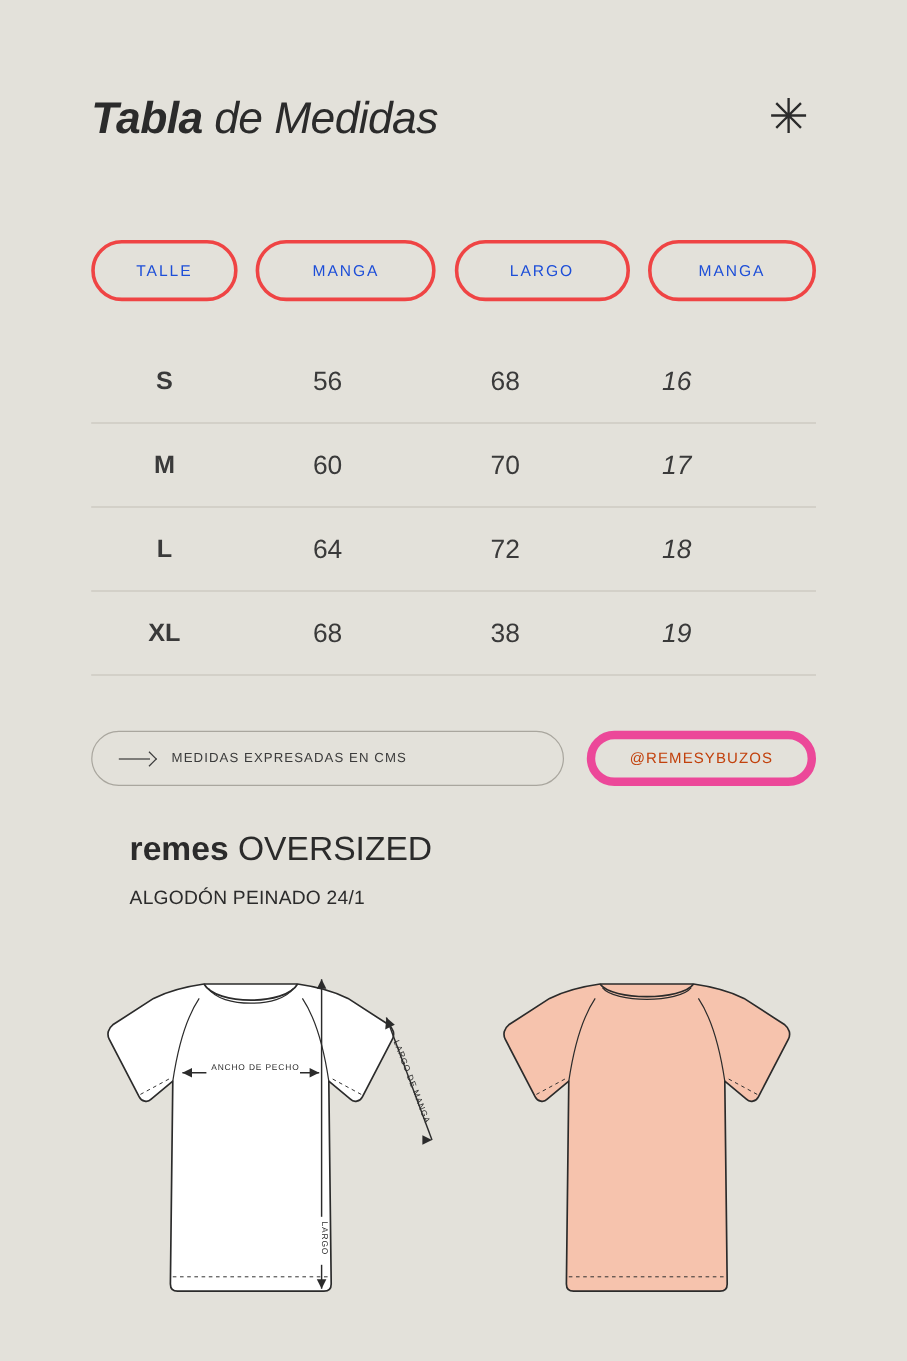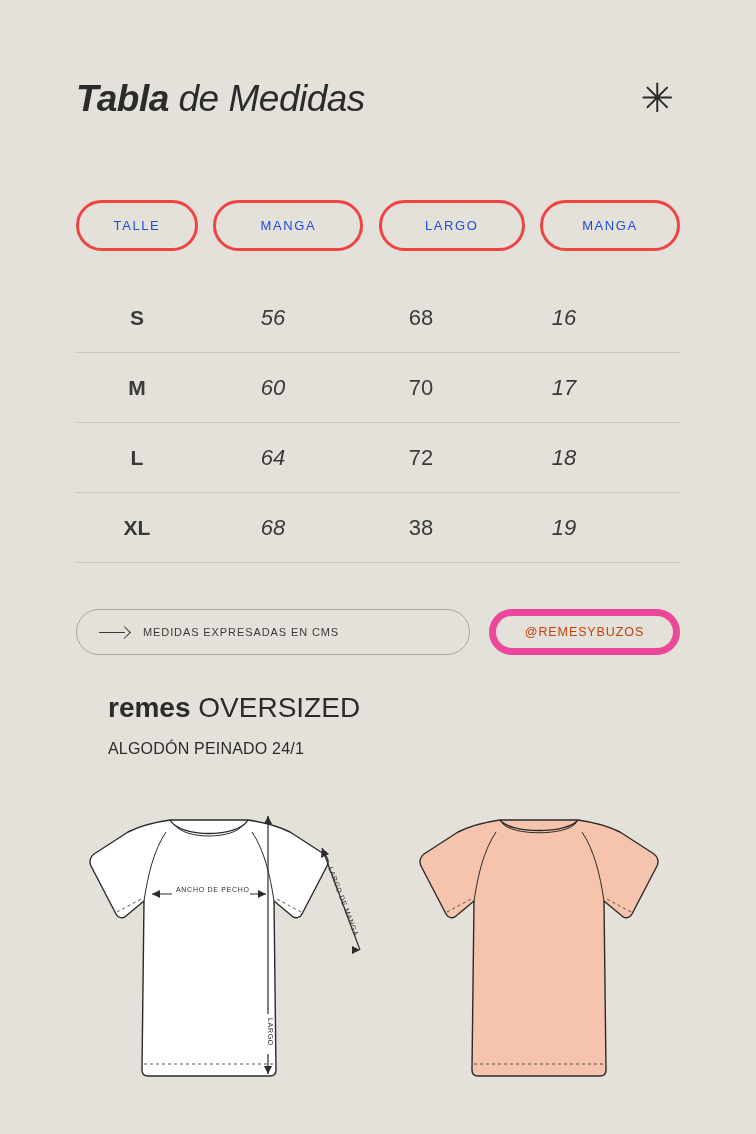--- a/index.html
+++ b/index.html
@@ -92,21 +92,21 @@
     height: 69px;
     border-bottom: 1px solid #c9c6bd;
   }
   .row:first-child { border-top: none; }
   .cell {
     font-size: 22px;
     text-align: center;
     color: #3a3a3a;
   }
   .c-talle { width: 122px; font-weight: bold; font-size: 21px; }
-  .c-pecho { width: 150px; font-style: italic; }
+  .c-pecho { width: 150px; }
   .c-largo { width: 146px; }
   .c-manga { width: 140px; font-style: italic; }
 
   
   .foot-pills {
     position: absolute;
     left: 76px;
     top: 609px;
     width: 604px;
     display: flex;

